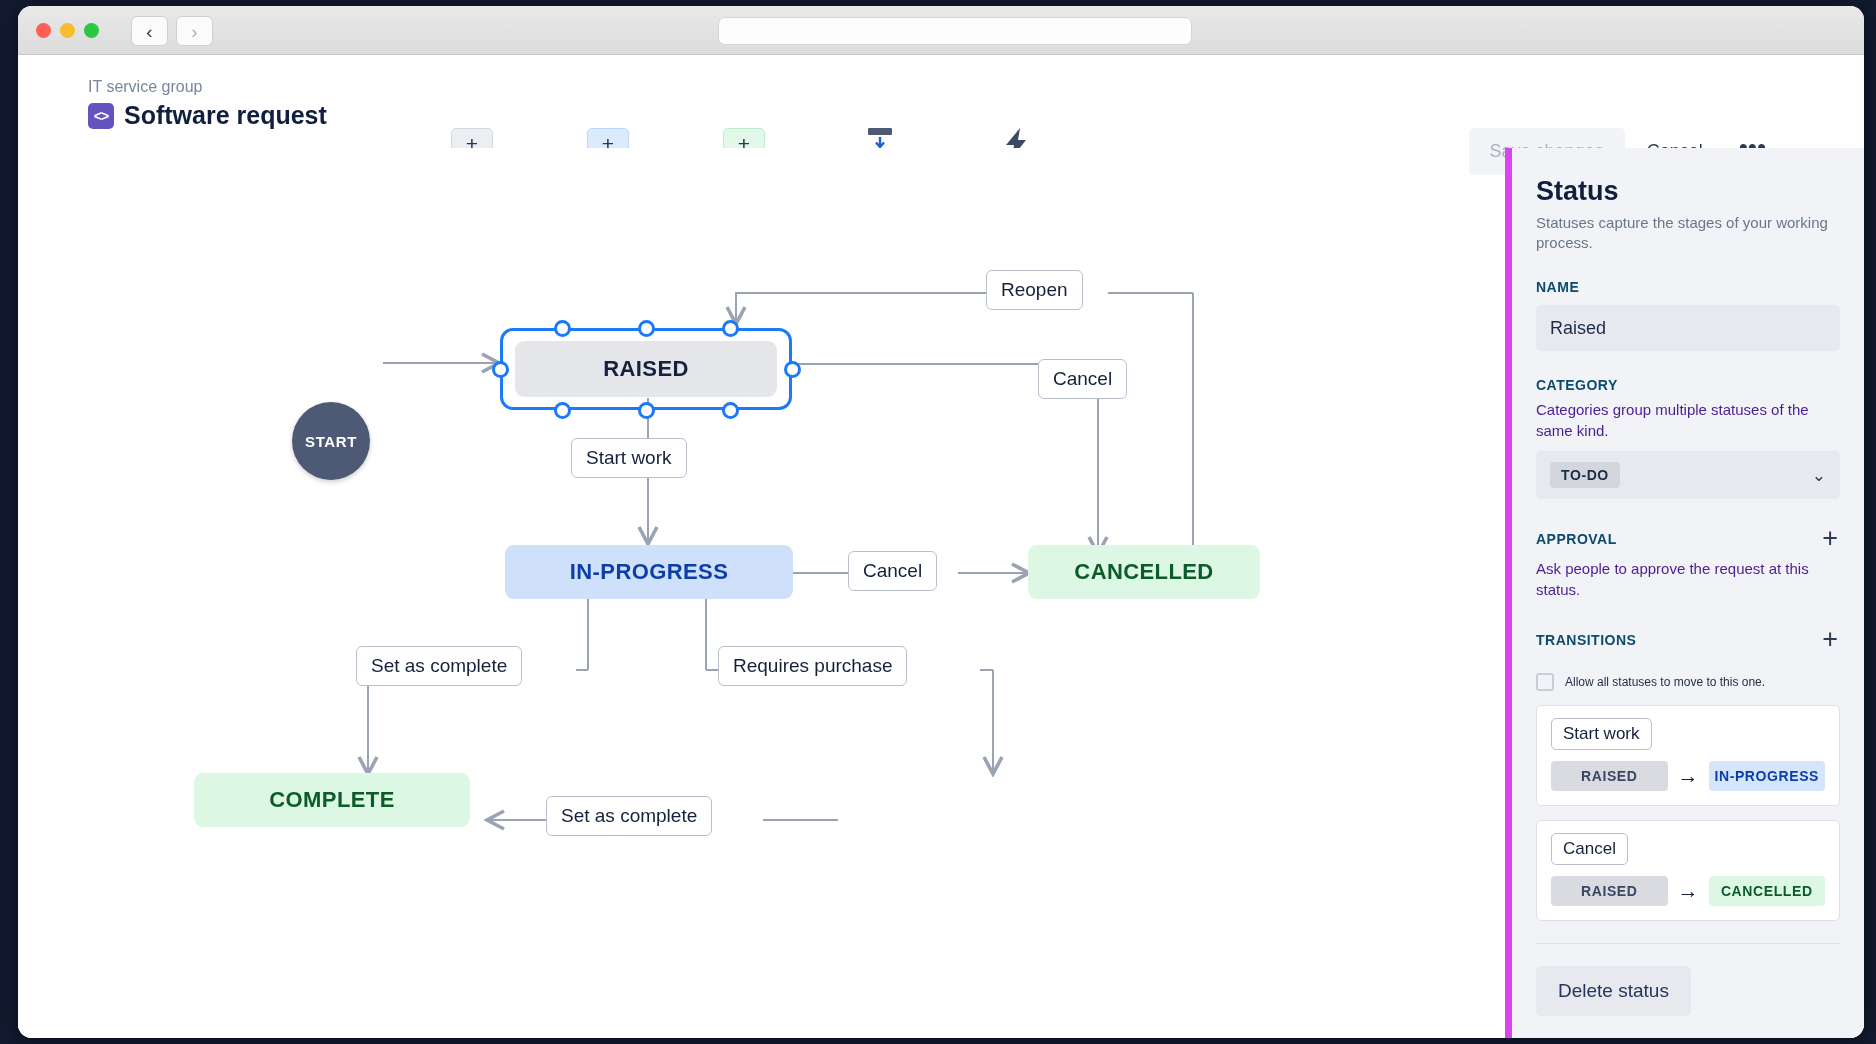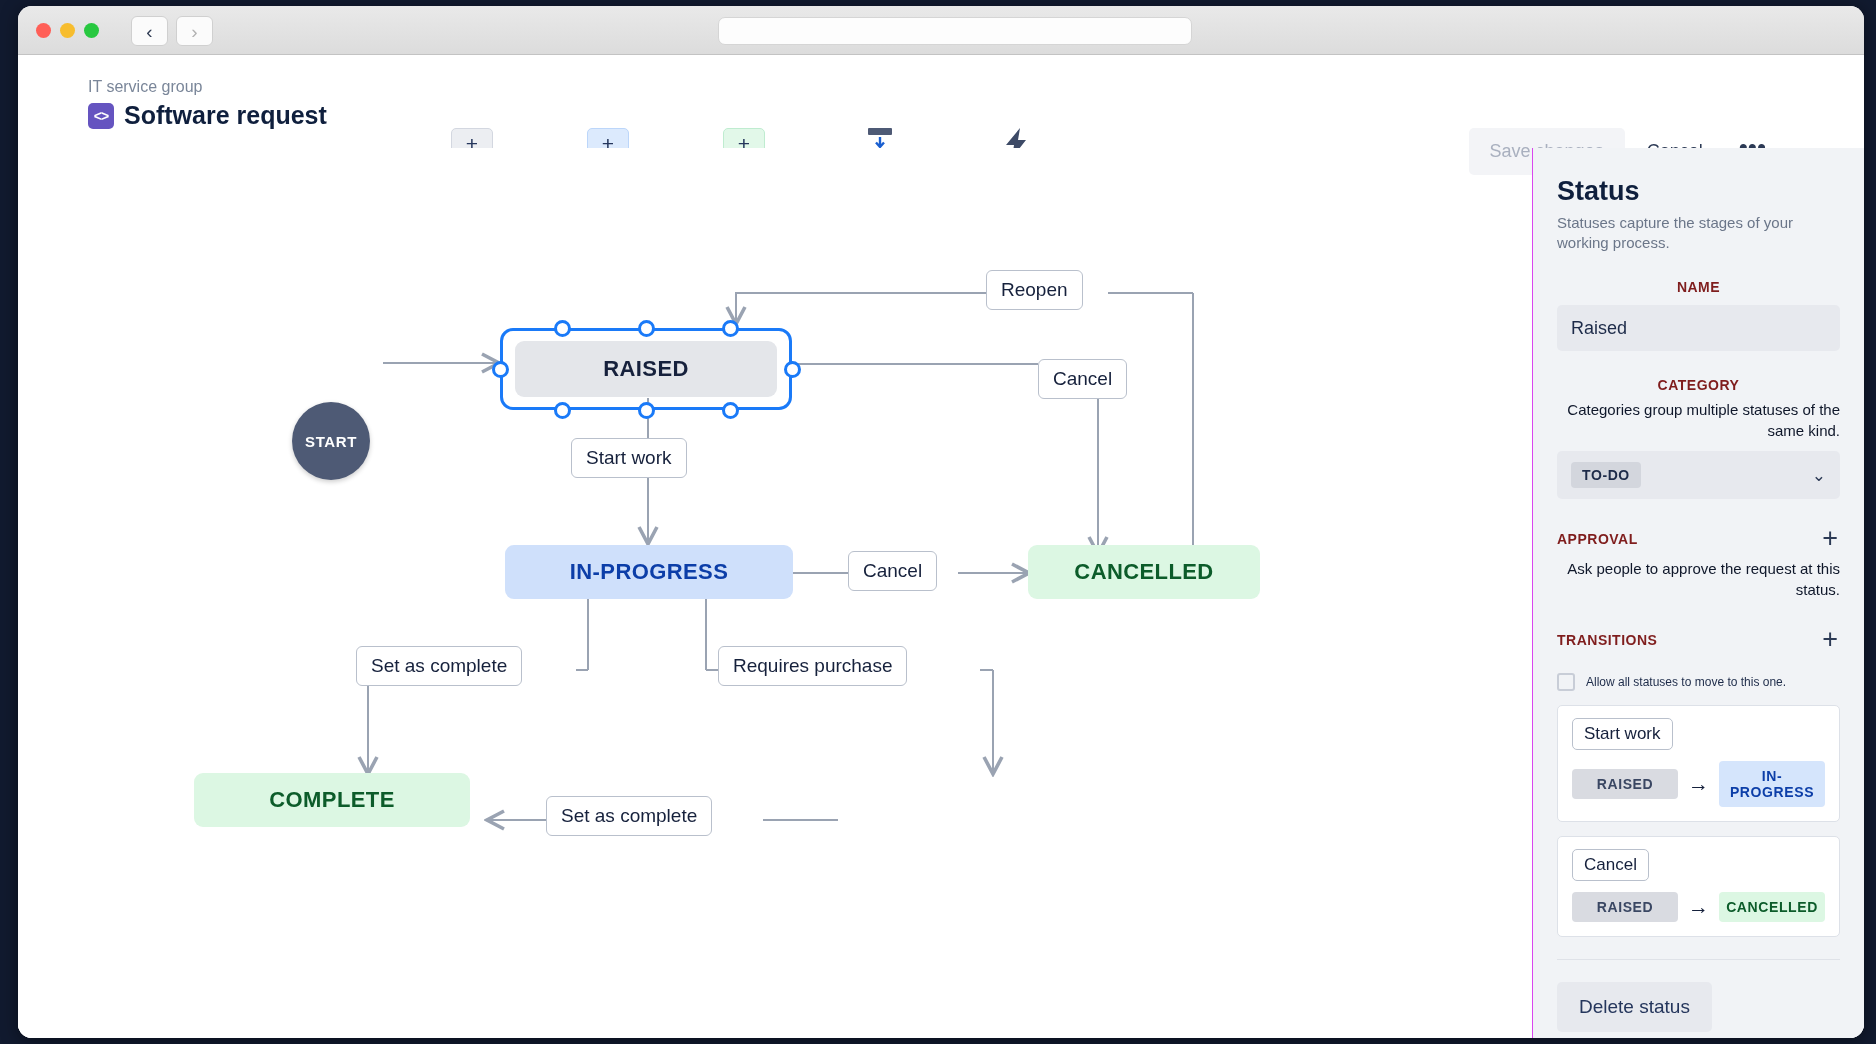--- a/index.html
+++ b/index.html
@@ -116,43 +116,42 @@
     position: absolute; width: 17px; height: 17px; border-radius: 50%;
     background: #fff; border: 3px solid #1a7af8;
   }
   .edge-label {
     position: absolute; background: #fff; border: 1px solid #b9c0cc;
     border-radius: 6px; font-size: 19px; color: #16213c;
     padding: 8px 14px; white-space: nowrap;
   }
   
   .panel {
-    position: absolute; right: 0; top: 93px; bottom: 0; width: 332px;
-    background: #f1f3f6; border-left: 1px solid #d946ef;
+    position: absolute; right: 0; top: 93px; bottom: 0; width: 359px;
+    background: #f1f3f6; border-left: 7px solid #d946ef;
     padding: 28px 24px 0 24px;
   }
   .panel h1 { font-size: 27px; color: #0f1f3d; font-weight: bold; }
   .panel .sub { font-size: 15px; color: #6b7689; margin-top: 6px; line-height: 20px; }
   .field-label {
-    font-size: 14px; font-weight: bold; color: #7f1d1d; letter-spacing: .5px;
+    font-size: 14px; font-weight: bold; color: #0c4a6e; letter-spacing: .5px;
     margin-top: 26px;
-    text-align: center;
   }
   .name-input {
     margin-top: 10px; width: 100%; height: 46px; background: #e7e9ee;
     border: none; border-radius: 5px; padding: 0 14px;
     font-size: 18px; color: #1d2b49; font-family: inherit;
   }
   .section-head { display: flex; align-items: center; justify-content: space-between; margin-top: 26px; }
   .section-head .field-label { margin-top: 0; }
   .plus-icon {
     background: transparent; border: none; font-size: 27px; color: #2c3a55;
     line-height: 1; padding: 0 2px; font-family: inherit;
   }
-  .hint { font-size: 15px; color: #0f172a; margin-top: 6px; line-height: 21px; text-align: right; }
+  .hint { font-size: 15px; color: #4c1d95; margin-top: 6px; line-height: 21px; }
   .select {
     margin-top: 10px; height: 48px; background: #e7e9ee; border-radius: 5px;
     display: flex; align-items: center; justify-content: space-between; padding: 0 14px;
   }
   .cat-pill {
     background: #d3d6dd; color: #1d2b49; font-size: 14px; font-weight: bold;
     letter-spacing: .6px; border-radius: 4px; padding: 5px 11px;
   }
   .chev { color: #2c3a55; font-size: 17px; }
   .checkrow { display: flex; align-items: center; gap: 11px; margin-top: 20px; }

